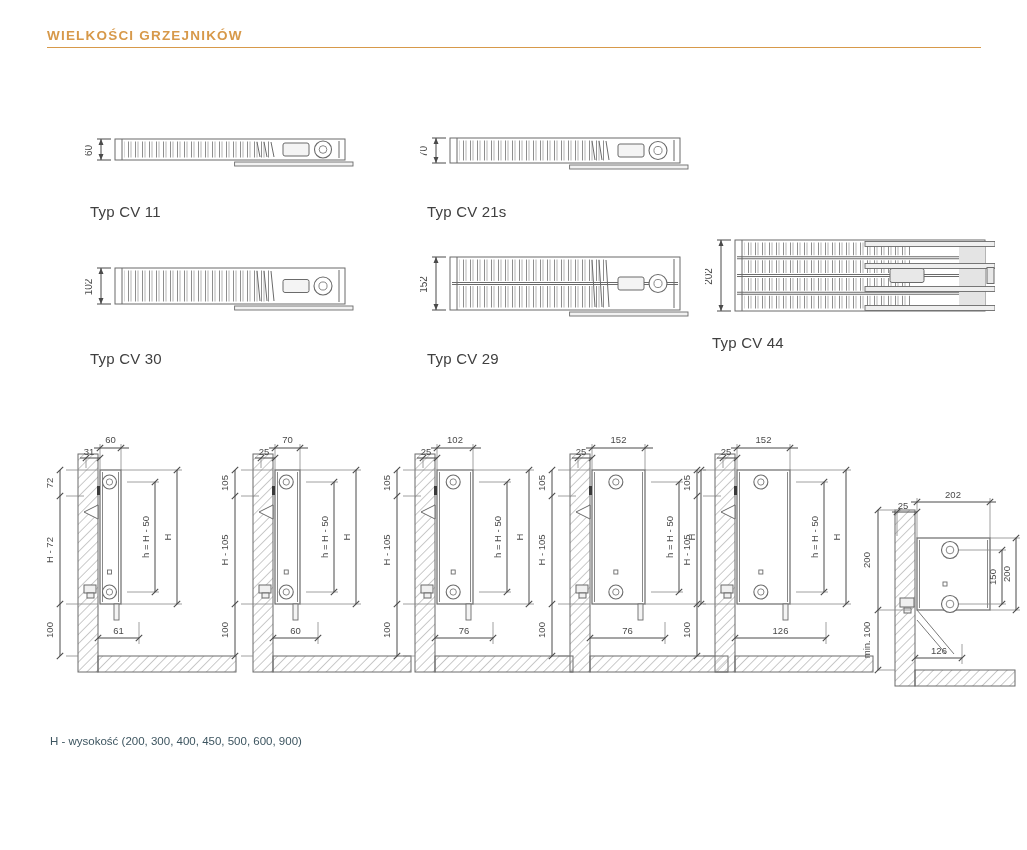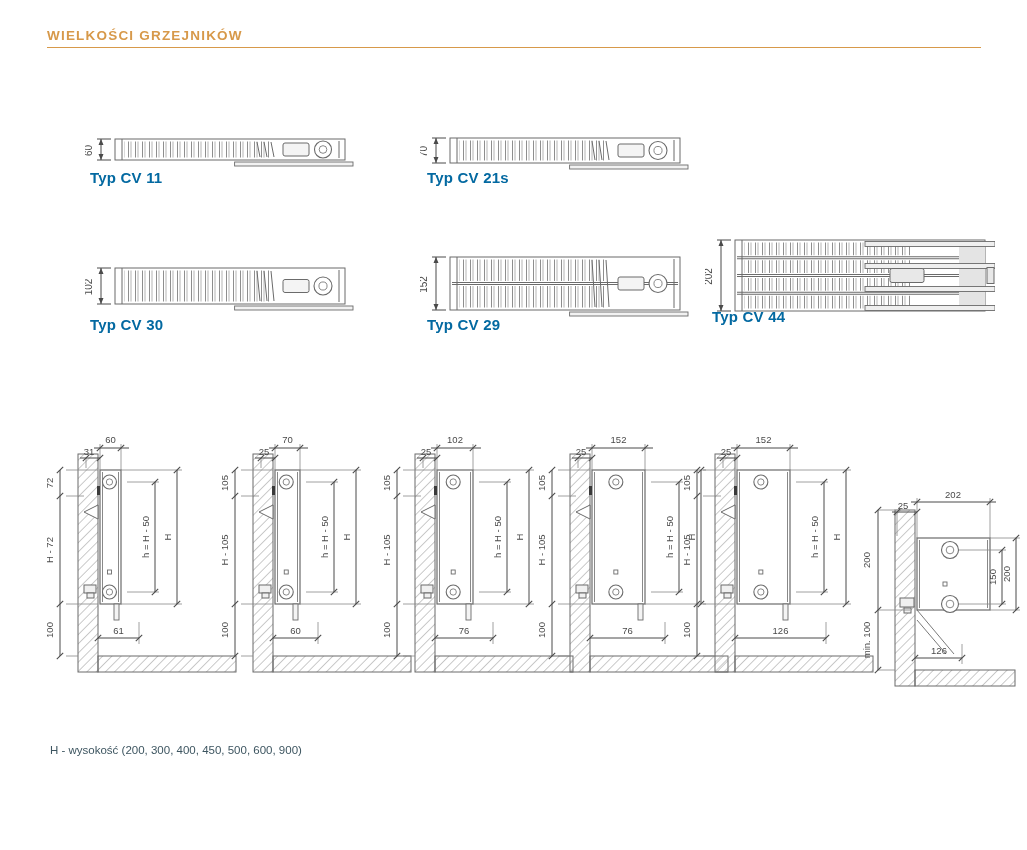--- a/index.html
+++ b/index.html
@@ -3,25 +3,25 @@
 <meta charset="utf-8">
 <style>
   html,body{margin:0;padding:0;background:#ffffff;}
   .page{position:relative;width:1027px;height:798px;background:#fff;overflow:hidden;
         font-family:"Liberation Sans",sans-serif;}
   .hdr{position:absolute;left:47px;top:28px;font-size:13.5px;font-weight:bold;
        letter-spacing:1.2px;color:#D7994A;}
   .hdr-rule{position:absolute;left:47px;top:47px;width:934px;height:0;
             border-top:1.5px solid #D7994A;}
   .tv{position:absolute;}
-  .tv-label{position:absolute;font-size:15px;font-weight:bold;color:#0369a1;letter-spacing:.2px;}
+  .tv-label{position:absolute;font-size:15px;font-weight:normal;color:#404040;letter-spacing:.2px;margin-top:34px;}
   .subtitle{position:absolute;left:47px;top:377px;font-size:12.5px;font-weight:bold;color:#1F4E5C;}
   .xsec{position:absolute;}
   .legend{position:absolute;left:50px;top:732px;color:#3D5560;font-size:11.5px;line-height:19px;}
-  .legend div{white-space:nowrap;margin-top:9px;}
+  .legend div{white-space:nowrap;}
   svg{display:block;}
   .defs-holder{position:absolute;width:0;height:0;overflow:hidden;}
 </style>
 </head>
 <body>
 
 <div class="page">
 
   <svg class="defs-holder">
     <defs>
@@ -152,21 +152,21 @@
         <rect x="160" y="71.5" width="130" height="5" rx="0" fill="#efefef" stroke="#6b6b6b" stroke-width="0.9"></rect>
         <rect x="185" y="34.5" width="34" height="14" rx="2" fill="#e8e8e8" stroke="#6b6b6b" stroke-width="1"></rect>
         <rect x="282" y="33.5" width="7" height="16" rx="0" fill="#e8e8e8" stroke="#6b6b6b" stroke-width="1"></rect>
       </svg>
     </div>
 
   <div class="tv-label" style="left:90px;top:169px">Typ CV 11</div>
   <div class="tv-label" style="left:427px;top:169px">Typ CV 21s</div>
   <div class="tv-label" style="left:90px;top:316px">Typ CV 30</div>
   <div class="tv-label" style="left:427px;top:316px">Typ CV 29</div>
-  <div class="tv-label" style="left:712px;top:308px">Typ CV 44</div>
+  <div class="tv-label" style="left:712px;top:300px">Typ CV 44</div>
 
 
   <div class="xsec" id="xs0" style="left:40px;top:424px">
       <svg width="200" height="262">
         <rect x="38" y="30" width="20" height="218" rx="0" fill="url(#hatch)" stroke="#6b6b6b" stroke-width="1"></rect>
         <rect x="58" y="232" width="138" height="16" rx="0" fill="url(#hatch)" stroke="#6b6b6b" stroke-width="1"></rect>
         <rect x="60" y="46" width="21" height="134" rx="0" fill="#fff" stroke="#6b6b6b" stroke-width="1.2"></rect>
         <line x1="62.5" y1="48" x2="62.5" y2="178" stroke="#6b6b6b" stroke-width="0.8"></line>
         <line x1="78.5" y1="48" x2="78.5" y2="178" stroke="#6b6b6b" stroke-width="0.8"></line>
         <circle cx="69.45" cy="58" r="7" fill="#fff" stroke="#6b6b6b" stroke-width="1.1"></circle>

